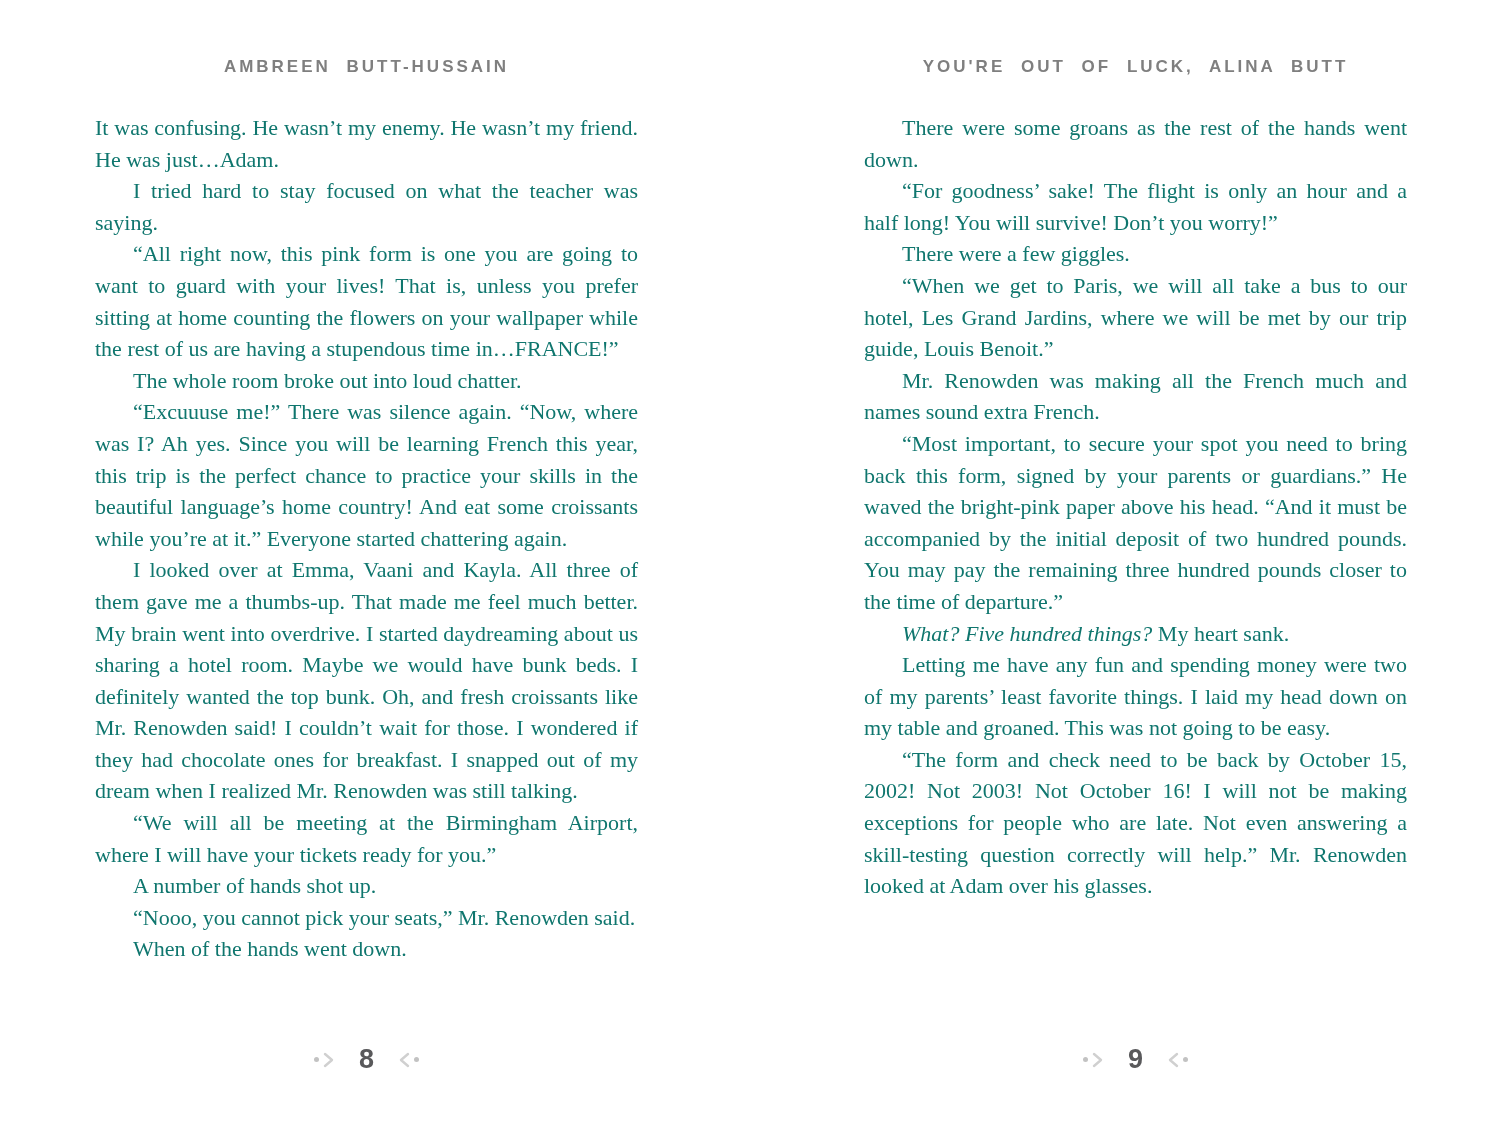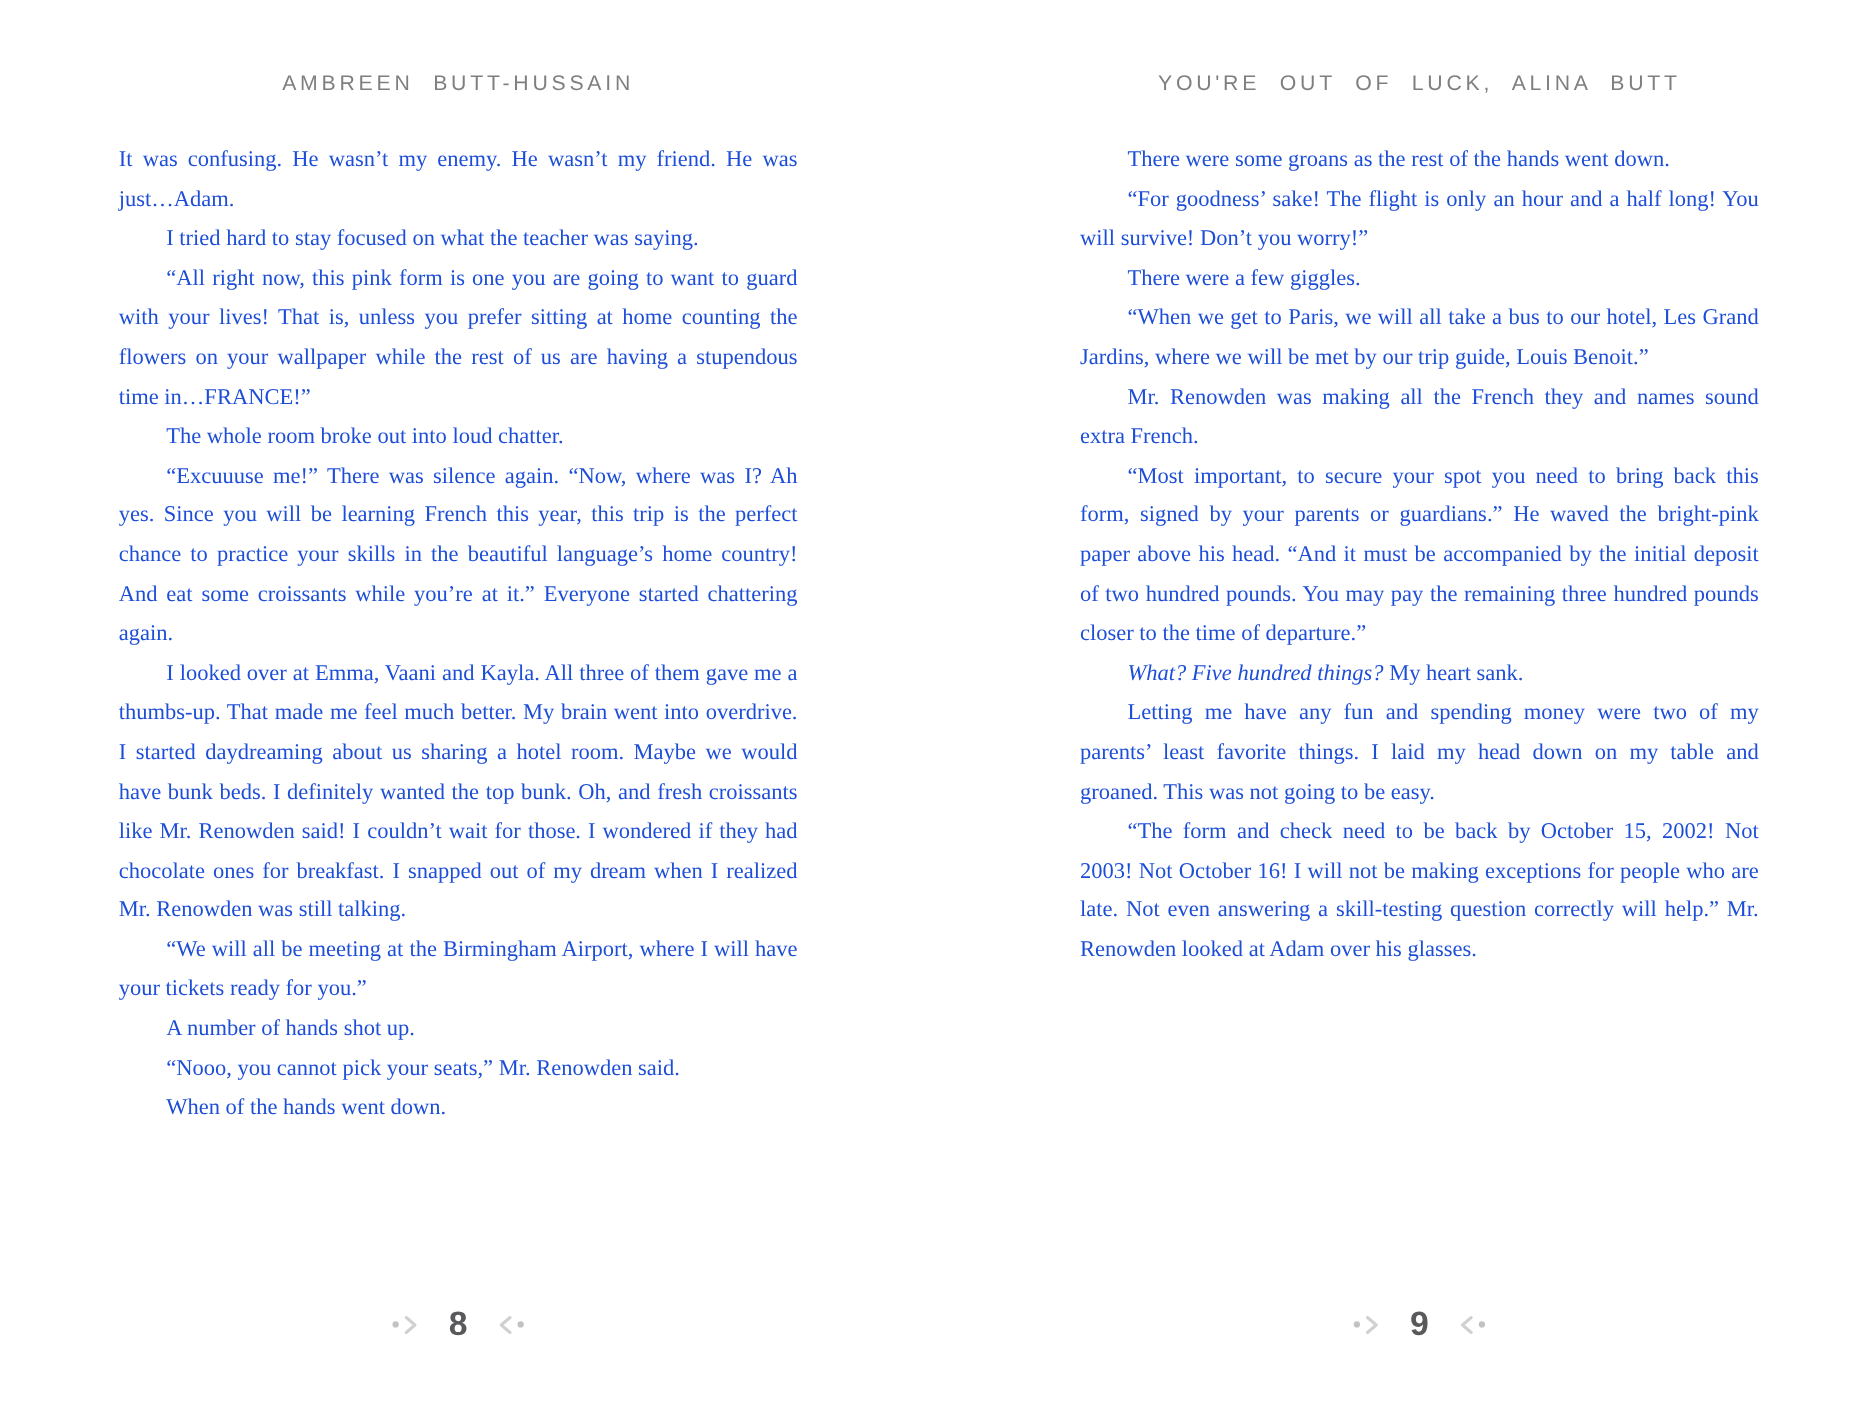--- a/index.html
+++ b/index.html
@@ -24,36 +24,36 @@
   .page.left  { left: 95px; }
   .page.right { left: 864px; }
 
   .running-head {
     position: absolute;
     top: 57px;
     left: 0;
     width: 100%;
     text-align: center;
     font-family: "Liberation Sans", sans-serif;
-    font-weight: 400;
+    font-weight: 700;
     font-size: 17px;
     letter-spacing: 3px;
     word-spacing: 8px;
     color: #7f7f7f;
     white-space: nowrap;
   }
 
   .body-text {
     position: absolute;
     top: 112px;
     left: 0;
     width: 100%;
-    font-size: 18px;
+    font-size: 22px;
     line-height: 31.6px;
-    color: #1d4ed8;
+    color: #0f766e;
     hyphens: none;
   }
   .body-text p {
     margin: 0;
     text-align: justify;
   }
   .body-text p.indent {
     text-indent: 38px;
   }
   .body-text .italic {
@@ -129,21 +129,21 @@
   </div>
 
   <div class="page right">
     <div class="running-head">YOU'RE OUT OF LUCK, ALINA BUTT</div>
 
     <div class="body-text">
         <p class="indent"><span>There were some groans as the rest of the hands went down.</span></p>
         <p class="indent"><span>“For goodness’ sake! The flight is only an hour and a half long! You will survive! Don’t you worry!”</span></p>
         <p class="indent"><span>There were a few giggles.</span></p>
         <p class="indent"><span>“When we get to Paris, we will all take a bus to our hotel, Les Grand Jardins, where we will be met by our trip guide, Louis Benoit.”</span></p>
-        <p class="indent"><span>Mr. Renowden was making all the French they and names sound extra French.</span></p>
+        <p class="indent"><span>Mr. Renowden was making all the French much and names sound extra French.</span></p>
         <p class="indent"><span>“Most important, to secure your spot you need to bring back this form, signed by your parents or guardians.” He waved the bright-pink paper above his head. “And it must be accompanied by the initial deposit of two hundred pounds. You may pay the remaining three hundred pounds closer to the time of departure.”</span></p>
         <p class="indent"><span class="italic">What? Five hundred things?</span><span> My heart sank.</span></p>
         <p class="indent"><span>Letting me have any fun and spending money were two of my parents’ least favorite things. I laid my head down on my table and groaned. This was not going to be easy.</span></p>
         <p class="indent"><span>“The form and check need to be back by October 15, 2002! Not 2003! Not October 16! I will not be making exceptions for people who are late. Not even answering a skill-testing question correctly will help.” Mr. Renowden looked at Adam over his glasses.</span></p>
       </div>
 
     <div class="folio">
       <span class="orn">
         <span class="dot"></span>
         <svg width="13" height="18" viewBox="0 0 13 18">

